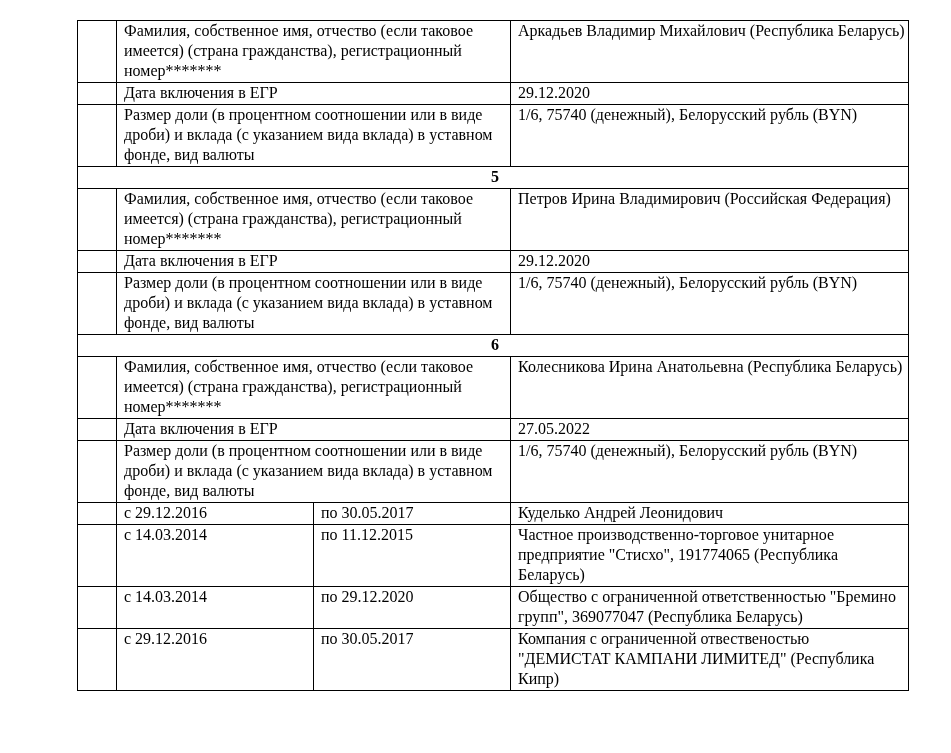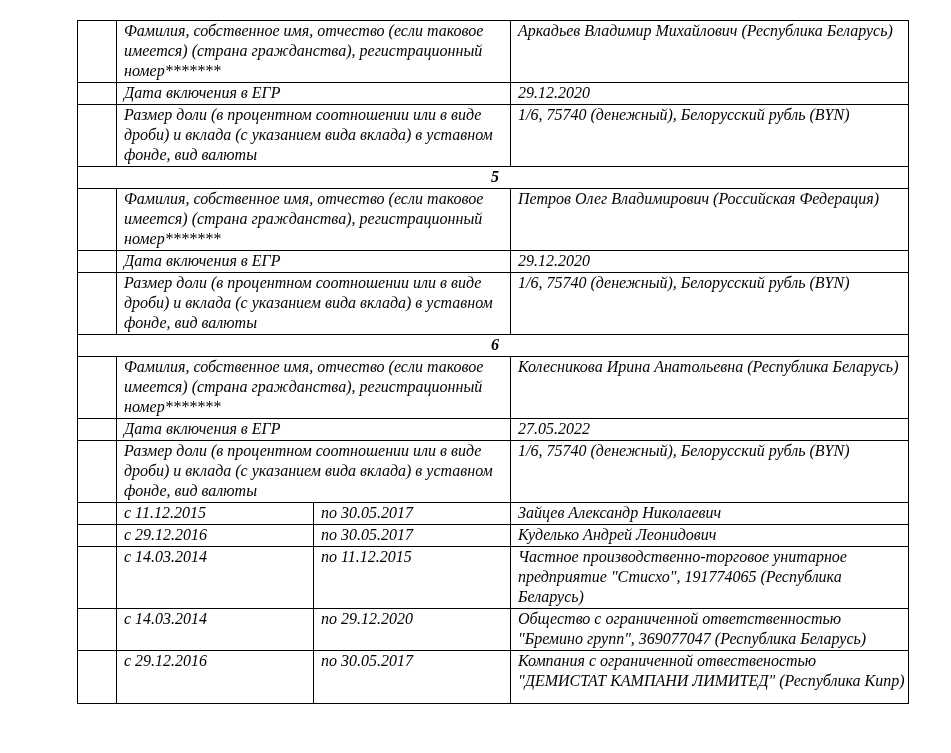--- a/index.html
+++ b/index.html
@@ -28,21 +28,20 @@
     font-family: "Liberation Serif", serif;
     font-size: 16px;
     line-height: 20px;
     color: #000000;
   }
   table.egr td {
     border: 1px solid #000000;
     vertical-align: top;
     padding: 0 3px 1px 7px;
     overflow: hidden;
-    font-style: italic;
   }
   td.rownum {
     padding: 0;
   }
   td.val {
     padding-left: 10px;
     margin-top: 44px;
   }
   td.merged {
     text-align: center;
@@ -81,21 +80,21 @@
       <td colspan="2">Размер доли (в процентном соотношении или в виде дроби) и вклада (с указанием вида вклада) в уставном фонде, вид валюты</td>
       <td class="val">1/6, 75740 (денежный), Белорусский рубль (BYN)</td>
     </tr>
 
     <tr style="height:22px">
       <td colspan="4" class="merged bold">5</td>
     </tr>
     <tr style="height:60px">
       <td class="rownum"></td>
       <td colspan="2">Фамилия, собственное имя, отчество (если таковое имеется) (страна гражданства), регистрационный номер*******</td>
-      <td class="val">Петров Олег Владимирович (Российская Федерация)</td>
+      <td class="val">Петров Ирина Владимирович (Российская Федерация)</td>
     </tr>
     <tr style="height:21px">
       <td class="rownum"></td>
       <td colspan="2">Дата включения в ЕГР</td>
       <td class="val">29.12.2020</td>
     </tr>
     <tr style="height:52px">
       <td class="rownum"></td>
       <td colspan="2">Размер доли (в процентном соотношении или в виде дроби) и вклада (с указанием вида вклада) в уставном фонде, вид валюты</td>
       <td class="val">1/6, 75740 (денежный), Белорусский рубль (BYN)</td>
@@ -114,26 +113,20 @@
       <td colspan="2">Дата включения в ЕГР</td>
       <td class="val">27.05.2022</td>
     </tr>
     <tr style="height:52px">
       <td class="rownum"></td>
       <td colspan="2">Размер доли (в процентном соотношении или в виде дроби) и вклада (с указанием вида вклада) в уставном фонде, вид валюты</td>
       <td class="val">1/6, 75740 (денежный), Белорусский рубль (BYN)</td>
     </tr>
 
 
-    <tr style="height:21px">
-      <td class="rownum"></td>
-      <td>с 11.12.2015</td>
-      <td>по 30.05.2017</td>
-      <td class="val">Зайцев Александр Николаевич</td>
-    </tr>
     <tr style="height:20px">
       <td class="rownum"></td>
       <td>с 29.12.2016</td>
       <td>по 30.05.2017</td>
       <td class="val">Куделько Андрей Леонидович</td>
     </tr>
     <tr style="height:53px">
       <td class="rownum"></td>
       <td>с 14.03.2014</td>
       <td>по 11.12.2015</td>

